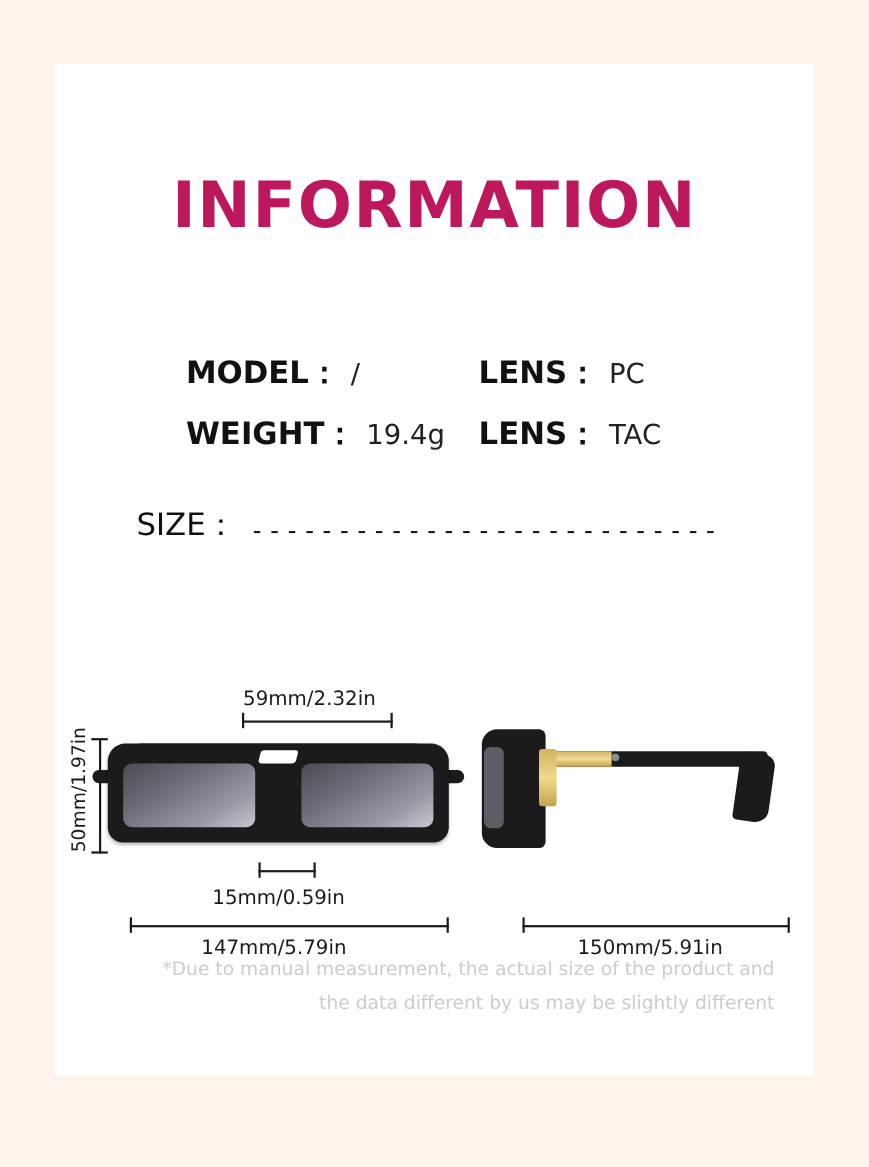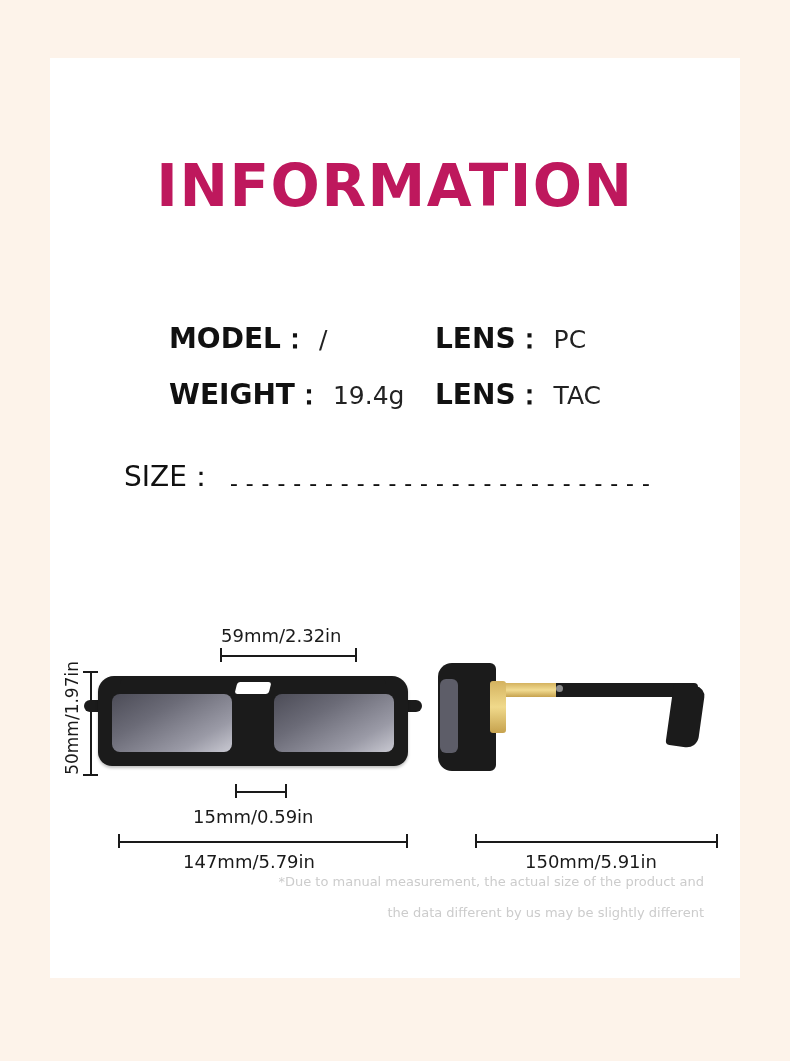--- a/index.html
+++ b/index.html
@@ -246,21 +246,21 @@
   
   .footnote {
     position: absolute;
     top: 808px;
     left: 0;
     width: 690px;
     padding-right: 36px;
     box-sizing: border-box;
     text-align: right;
     color: #cccccc;
-    font-size: 13px;
+    font-size: 17px;
     line-height: 31px;
     font-family: "DejaVu Sans", sans-serif;
   }
 </style>
 </head>
 <body>
 
 <div id="page">
   <div class="card">
 

